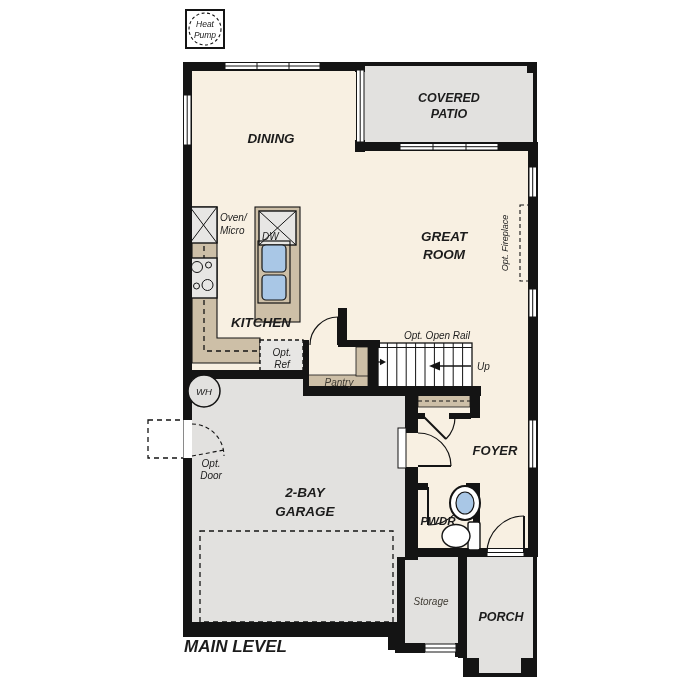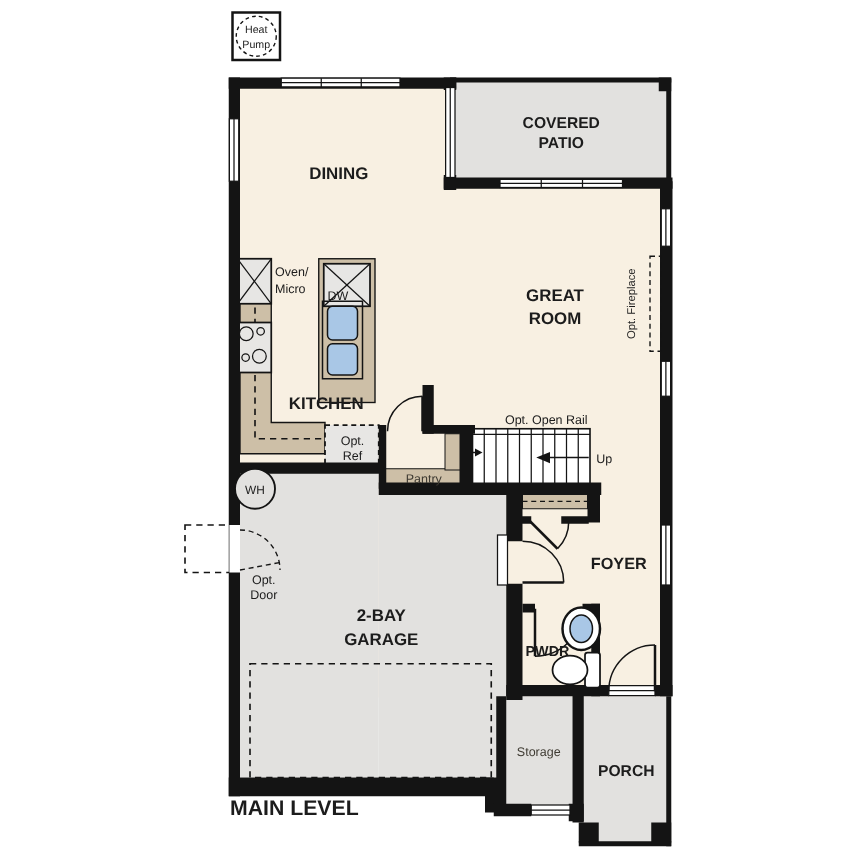--- a/index.html
+++ b/index.html
@@ -1,16 +1,16 @@
 <!DOCTYPE html>
 <html style="--floor-interior: #f8f0e2; --floor-exterior: #e2e1df; --counter: #cdbfa7; --fixture-gray: #e7e6e4; --sink-blue: #a9c7e6; --wall: #141414; --text: #1c1c1c; --text-soft: #3f3b33;"><head>
 <meta charset="utf-8">
 <style>
   html,body{margin:0;padding:0;background:#ffffff;}
-  .page{width:687px;height:687px;position:relative;background:#fff;font-family:"Liberation Sans",sans-serif;}
+  .page{width:687px;height:687px;position:relative;background:#fff;font-family:"Liberation Sans",sans-serif;font-style:italic;}
   svg{position:absolute;top:0;left:0;}
   .floor{fill:var(--floor-interior);}
   .ext{fill:var(--floor-exterior);}
   .wall{fill:var(--wall);}
   .counter{fill:var(--counter);stroke:var(--wall);stroke-width:1.1;}
   .fixbox{fill:var(--fixture-gray);stroke:var(--wall);stroke-width:1.4;}
   .win{fill:#ffffff;stroke:var(--wall);stroke-width:1;}
   .thin{stroke:var(--wall);stroke-width:1;fill:none;}
   .door{stroke:var(--wall);stroke-width:1.2;fill:none;}
   .leaf{stroke:var(--wall);stroke-width:2;fill:none;}

